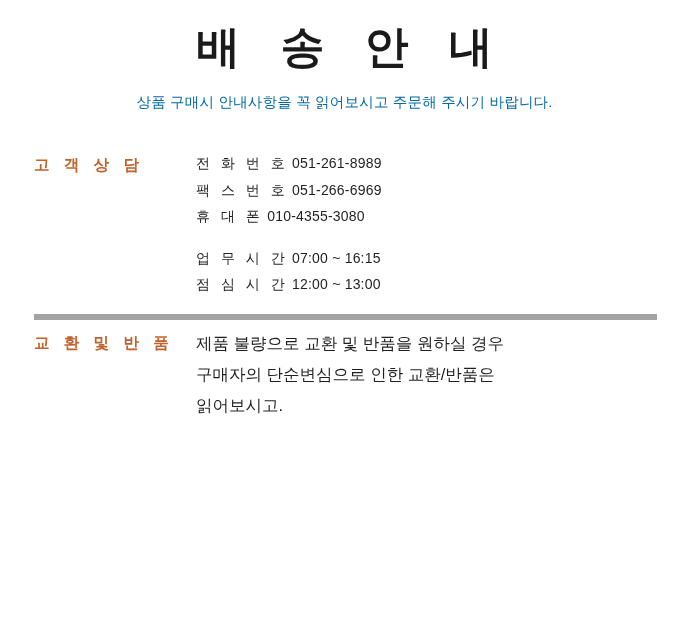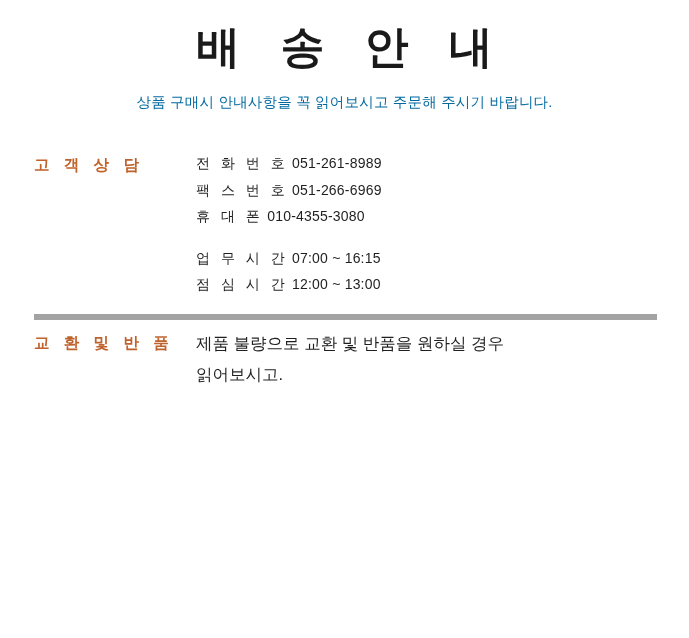--- a/index.html
+++ b/index.html
@@ -121,18 +121,19 @@
           <span class="val">12:00 ~ 13:00</span>
         </div>
       </div>
     </div>
 
 
     <div class="section sec-exchange">
       <div class="section-label">교 환 및 반 품</div>
       <div class="section-body">
         <div class="line">제품 불량으로 교환 및 반품을 원하실 경우</div>
+        <div class="line">구매자의 단순변심으로 인한 교환/반품은</div>
         <div class="line">읽어보시고.</div>
       </div>
     </div>
 
   </div>
 </div>
 
 </body></html>

